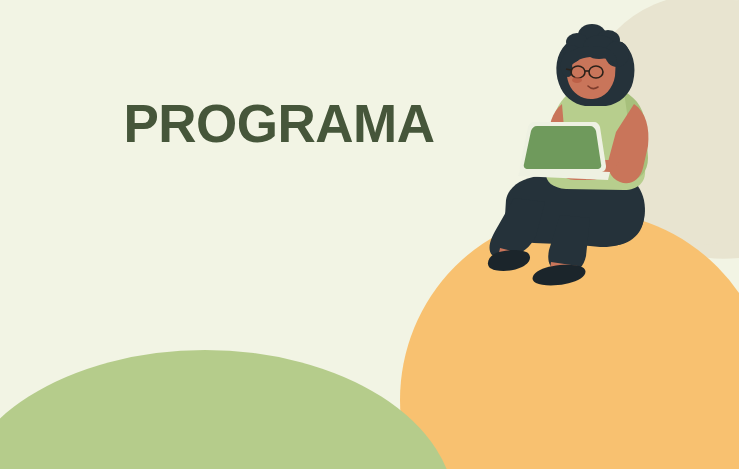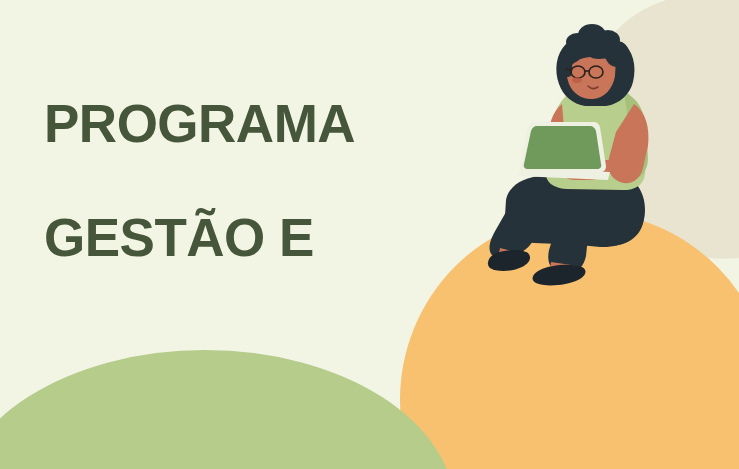--- a/index.html
+++ b/index.html
@@ -32,21 +32,21 @@
     color: #46563a;
     font-family: "Liberation Sans", sans-serif;
     font-weight: 700;
     font-size: 53px;
     line-height: 57px;
     letter-spacing: -0.5px;
     text-transform: uppercase;
     white-space: pre-line;
     -webkit-font-smoothing: antialiased;
   }
-  .hl-line { display: block; }
+  .hl-line { display: block; text-align: center; }
 </style>
 </head>
 <body>
 
 <div id="banner">
 
   <svg id="art" viewBox="0 0 739 469" xmlns="http://www.w3.org/2000/svg">
 
     <rect x="0" y="0" width="739" height="469" fill="#f2f4e4"></rect>
 
@@ -177,16 +177,15 @@
       </g>
 
       <ellipse cx="577" cy="80" rx="5" ry="3" fill="#b85a42" opacity="0.75"></ellipse>
 
       <path d="M588,86 C591,89 595,89 598,87" fill="none" stroke="#7d3c2c" stroke-width="1.6" stroke-linecap="round"></path>
     </g>
   </svg>
 
   <div id="headline">
     <span class="hl-line">PROGRAMA</span>
-    <span class="hl-line">GESTÃO E</span>
   </div>
 
 </div>
 
 </body></html>

